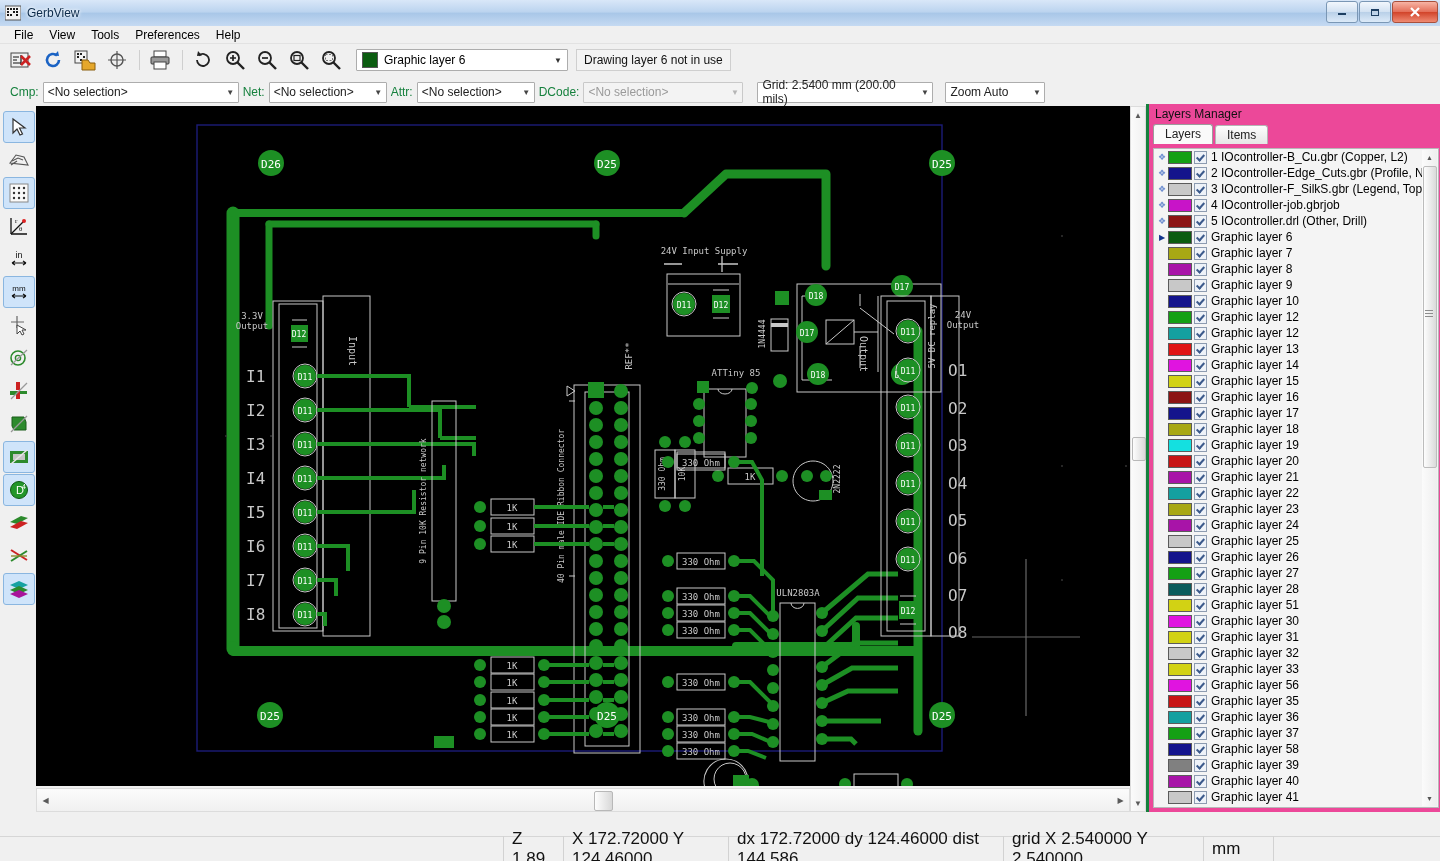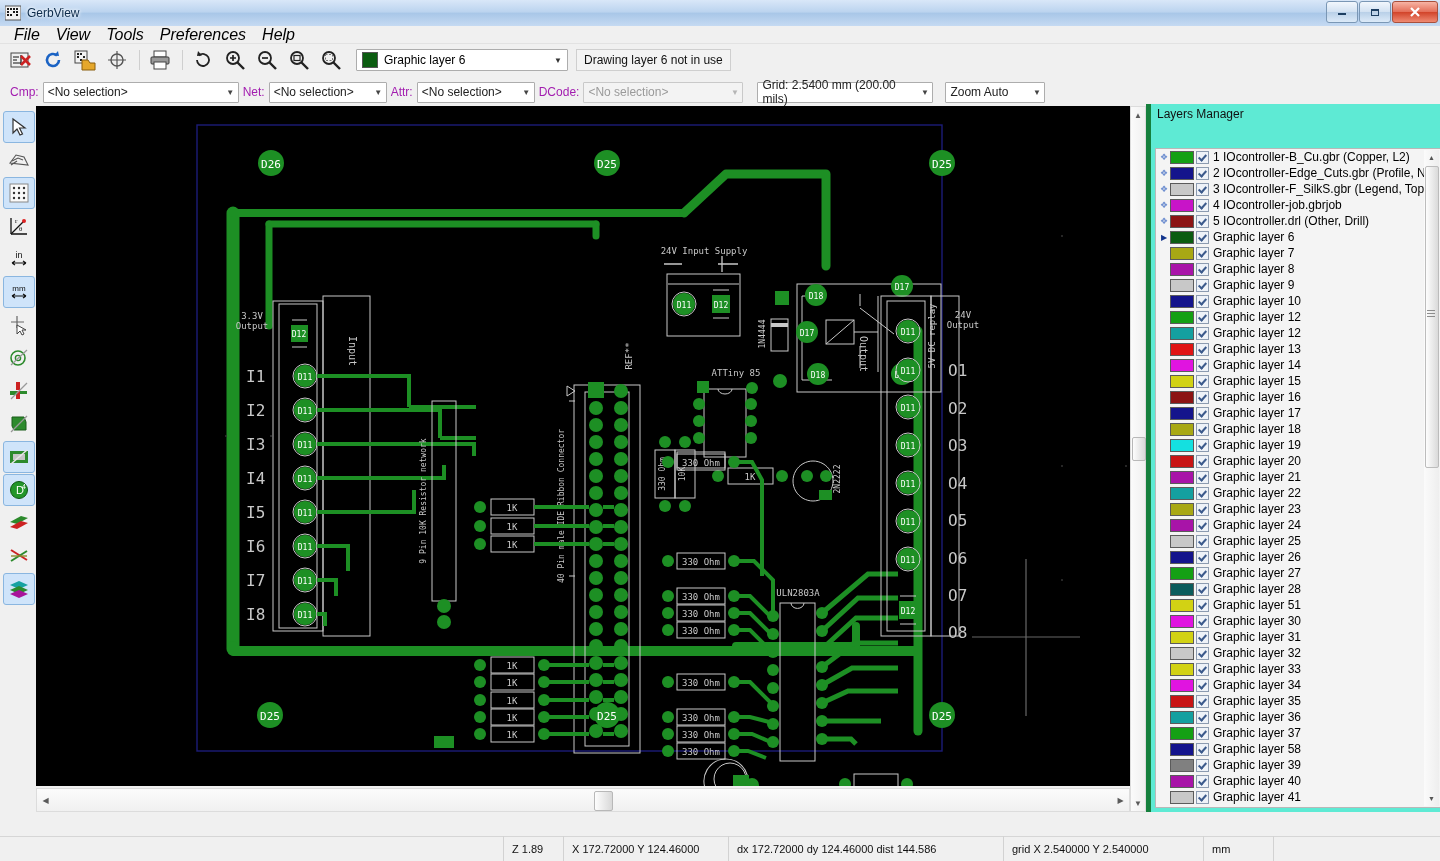--- a/index.html
+++ b/index.html
@@ -37,21 +37,21 @@
     background:linear-gradient(to bottom,#f7b4a4,#e4705a 48%,#d2452b 52%,#ef8a72);
     border-color:#a8503c;color:#fff;font-weight:bold;
   }
 
   
   .menubar{
     position:absolute;left:0;top:26px;width:1440px;height:18px;
     background:#f0f0f0;border-bottom:1px solid #e2e2e2;
     display:flex;align-items:center;padding-left:6px;box-sizing:border-box;
   }
-  .menuitem{padding:1px 8px;font-size:16px;color:#000;cursor:default;font-style:italic;}
+  .menuitem{padding:1px 8px;font-size:12px;color:#000;cursor:default;}
 
   
   .toolbar{
     position:absolute;left:0;top:44px;width:1440px;height:32px;
     background:#f0f0f0;display:flex;align-items:center;padding-left:6px;box-sizing:border-box;
   }
   .tbtn{width:28px;height:28px;margin-right:2px;display:flex;align-items:center;justify-content:center;border:1px solid transparent;border-radius:3px;}
   .tbsep{width:1px;height:20px;background:#cfcfcf;margin:0 5px;}
   .layer-combo{
     margin-left:8px;width:212px;height:22px;border:1px solid #adadad;background:#fff;
@@ -63,21 +63,21 @@
   .notinuse{
     margin-left:8px;height:20px;padding:0 7px;display:flex;align-items:center;
     border:1px solid #cfcfcf;background:#f3f3f3;font-size:12px;color:#111;
   }
 
   
   .toolbar2{
     position:absolute;left:0;top:78px;width:1440px;height:28px;
     background:#f0f0f0;display:flex;align-items:center;padding-left:6px;box-sizing:border-box;
   }
-  .lbl{font-size:12px;margin:0 4px 0 4px;color:#a21caf;}
+  .lbl{font-size:12px;margin:0 4px 0 4px;color:#15803d;}
   .cbox{
     height:21px;border:1px solid #adadad;background:#fff;display:flex;align-items:center;
     padding-left:4px;box-sizing:border-box;font-size:12px;border-radius:1px;
   }
   .cbox.dis{background:#f3f3f3;color:#9a9a9a;border-color:#c9c9c9;}
   .cbox .cval{flex:1;color:#222;}
   .cbox.dis .cval{color:#9a9a9a;}
   .cbox .carr{width:15px;text-align:center;font-size:8px;color:#444;border-left:0;}
   .cbox.dis .carr{color:#b5b5b5;}
 
@@ -120,21 +120,21 @@
   .vscroll .arr{height:16px;display:flex;align-items:center;justify-content:center;font-size:8px;color:#5a5a5a;}
   .vscroll .thumb{
     position:absolute;left:1px;top:330px;width:12px;height:22px;
     background:linear-gradient(to right,#fdfdfd,#ebebeb 50%,#d8d8d8);
     border:1px solid #b8b8b8;border-radius:2px;
   }
 
   
   .layersmgr{
     position:absolute;left:1146px;top:104px;width:294px;height:708px;
-    background:#5eead4;border-left:5px solid #15803d;box-sizing:border-box;
+    background:#ec4899;border-left:3px solid #15803d;box-sizing:border-box;
   }
   .lm-title{padding:3px 0 3px 6px;font-size:12px;color:#111;}
   .lm-tabs{display:flex;padding-left:4px;height:20px;align-items:flex-end;}
   .lm-tab{
     padding:2px 11px 2px 11px;font-size:12px;border:1px solid #b5b5b5;border-bottom:none;
     background:linear-gradient(to bottom,#fdfdfd,#e6e6e6);margin-right:2px;border-radius:3px 3px 0 0;
     color:#222;
   }
   .lm-tab.active{background:#fafafa;border-color:#9c9c9c;padding-bottom:3px;}
   .lm-list{
@@ -164,21 +164,21 @@
     background:linear-gradient(to right,#fdfdfd,#ececec 50%,#dadada);
     border:1px solid #bcbcbc;border-radius:2px;
   }
   .lm-sb .grip{position:absolute;left:3px;top:160px;width:8px;height:7px;}
   .lm-sb .grip i{display:block;height:1px;background:#8d8d8d;margin-bottom:2px;}
 
   
   .statusbar{
     position:absolute;left:0;top:836px;width:1440px;height:25px;
     background:#f0f0f0;border-top:1px solid #d6d6d6;display:flex;align-items:flex-end;
-    font-size:11px;color:#111;box-sizing:border-box;
+    font-size:17px;color:#111;box-sizing:border-box;
   }
   .sfield{height:25px;display:flex;align-items:center;padding:0 8px;border-right:1px solid #d2d2d2;box-sizing:border-box;}
 </style>
 </head>
 <body>
 
 <div id="app">
 
   <div class="titlebar">
     <span class="tbicon">
@@ -1002,20 +1002,24 @@
     <div class="arr">▶</div>
   </div>
   <div class="vscroll">
     <div class="arr">▲</div>
     <div class="thumb"></div>
     <div class="arr" style="position:absolute;bottom:0;width:14px">▼</div>
   </div>
 
   <div class="layersmgr">
     <div class="lm-title">Layers Manager</div>
+    <div class="lm-tabs">
+      <div class="lm-tab active">Layers</div>
+      <div class="lm-tab">Items</div>
+    </div>
     <div class="lm-list">
       <div id="layerRows">
           <div class="lrow">
             <span class="star">❖</span>
             <span class="sw" style="background: rgb(20, 160, 20);"></span>
             <span class="ck"></span>
             <span class="nm">1 IOcontroller-B_Cu.gbr (Copper, L2)</span>
           </div>
           <div class="lrow">
             <span class="star">❖</span>
@@ -1206,21 +1210,21 @@
           <div class="lrow">
             <span class="star"></span>
             <span class="sw" style="background: rgb(210, 210, 20);"></span>
             <span class="ck"></span>
             <span class="nm">Graphic layer 33</span>
           </div>
           <div class="lrow">
             <span class="star"></span>
             <span class="sw" style="background: rgb(224, 20, 224);"></span>
             <span class="ck"></span>
-            <span class="nm">Graphic layer 34</span>
+            <span class="nm">Graphic layer 56</span>
           </div>
           <div class="lrow">
             <span class="star"></span>
             <span class="sw" style="background: rgb(200, 20, 20);"></span>
             <span class="ck"></span>
             <span class="nm">Graphic layer 35</span>
           </div>
           <div class="lrow">
             <span class="star"></span>
             <span class="sw" style="background: rgb(20, 160, 160);"></span>

